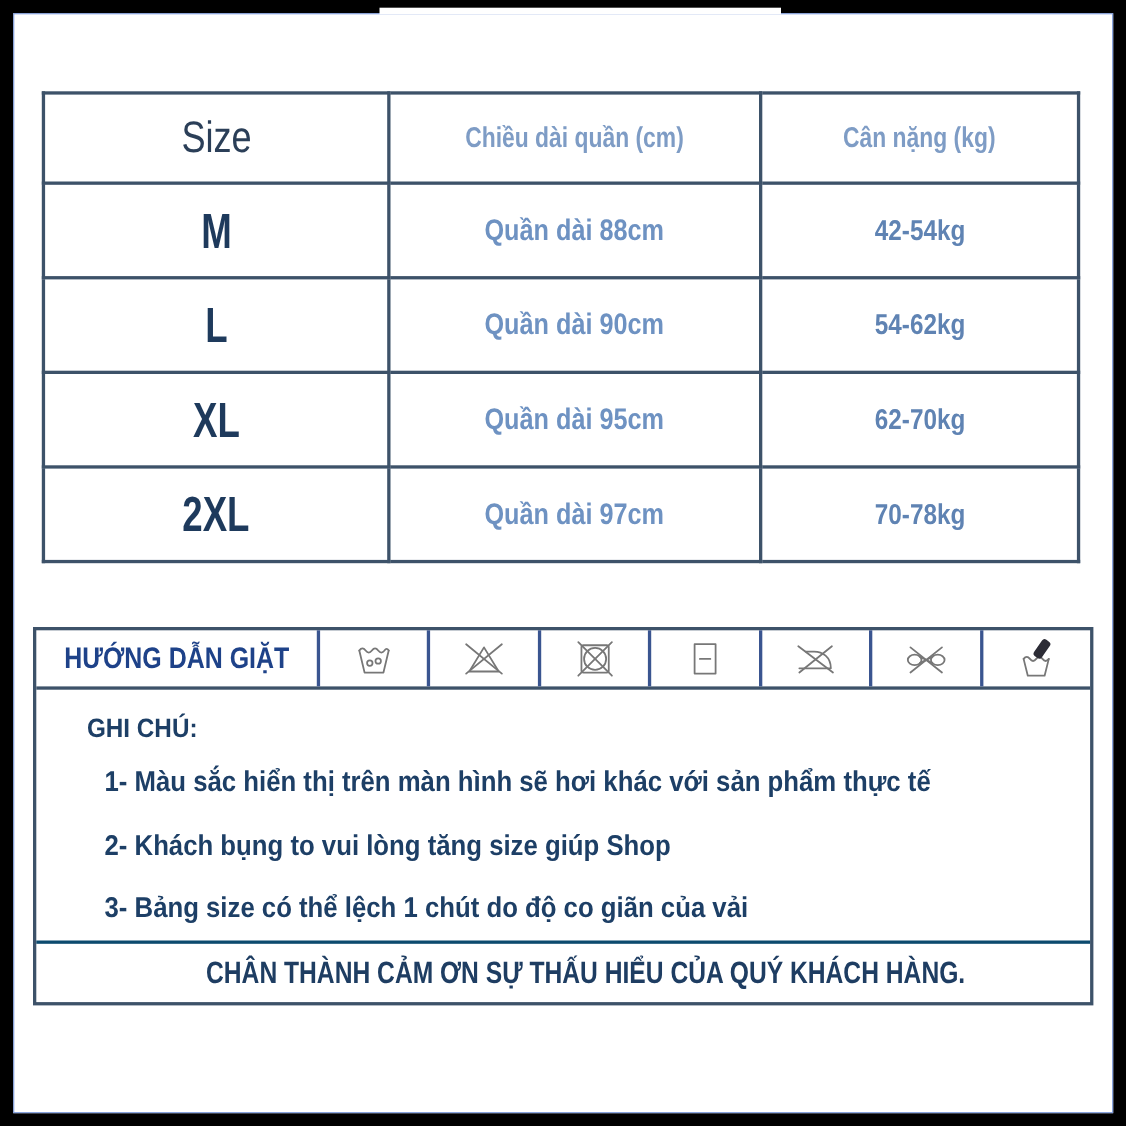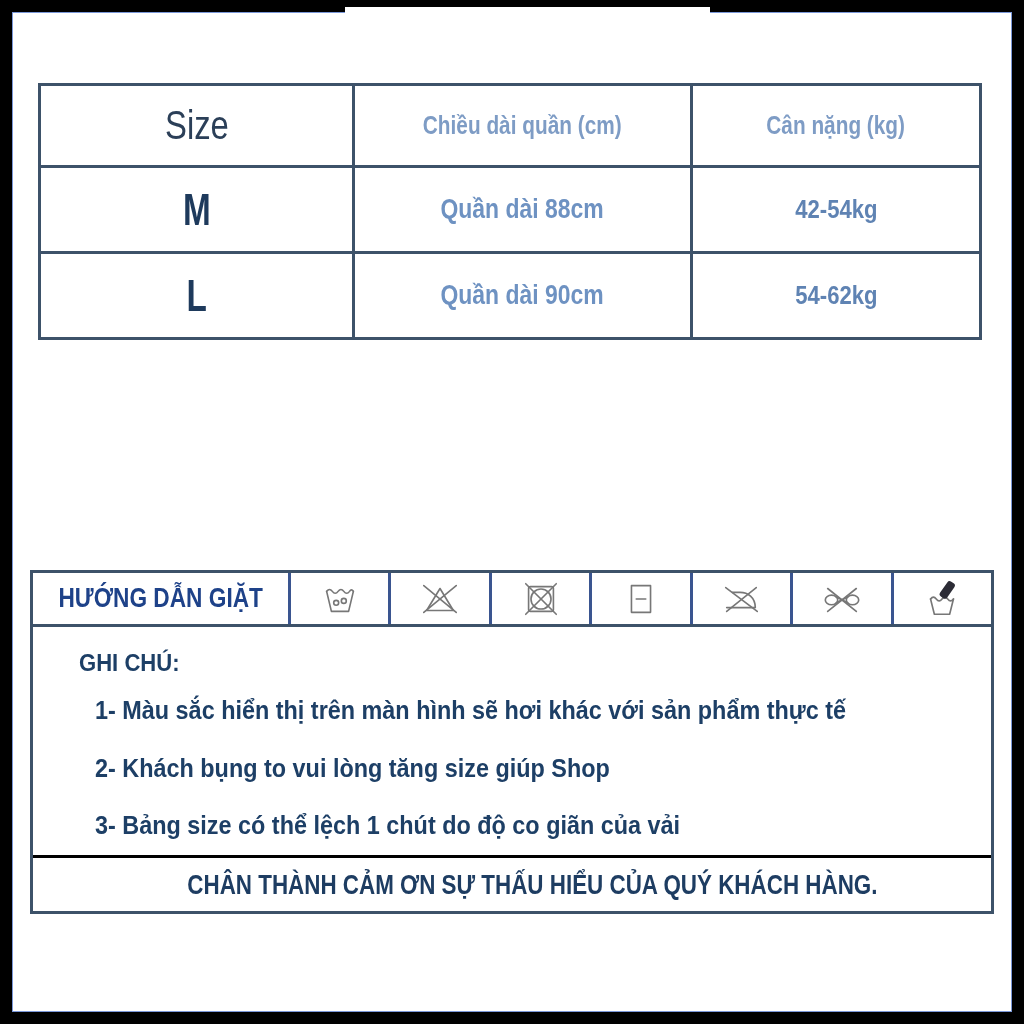--- a/index.html
+++ b/index.html
@@ -59,21 +59,21 @@
   }
   .note{
     position:absolute;left:62px;font-size:26px;font-weight:bold;color:#1d3f66;
     transform:scaleX(0.90);transform-origin:left center;white-space:nowrap;
   }
   .note.n1{top:122px;}
   .note.n2{top:180px;}
   .note.n3{top:237px;}
   .thanks-bar{
     position:absolute;left:0;right:0;bottom:0;height:53px;
-    border-top:3px solid #000000;display:flex;align-items:center;justify-content:center;padding-left:40px;
+    border-top:3px solid #0c4a6e;display:flex;align-items:center;justify-content:center;padding-left:40px;
   }
   .thanks-text{font-size:28px;font-weight:bold;color:#1e3d62;transform:scaleX(0.80);white-space:nowrap;}
 </style>
 </head>
 <body>
 
 <div class="canvas">
   <div class="content"></div>
   <div class="notch"></div>
 
@@ -91,20 +91,30 @@
     </tr>
     <tr class="row">
       <td><span class="cond size-v">M</span></td>
       <td><span class="cond cell-len">Quần dài 88cm</span></td>
       <td><span class="cond cell-wgt">42-54kg</span></td>
     </tr>
     <tr class="row">
       <td><span class="cond size-v">L</span></td>
       <td><span class="cond cell-len">Quần dài 90cm</span></td>
       <td><span class="cond cell-wgt">54-62kg</span></td>
+    </tr>
+    <tr class="row">
+      <td><span class="cond size-v">XL</span></td>
+      <td><span class="cond cell-len">Quần dài 95cm</span></td>
+      <td><span class="cond cell-wgt">62-70kg</span></td>
+    </tr>
+    <tr class="row">
+      <td><span class="cond size-v">2XL</span></td>
+      <td><span class="cond cell-len">Quần dài 97cm</span></td>
+      <td><span class="cond cell-wgt">70-78kg</span></td>
     </tr>
   </tbody>
     </table>
 
   <div class="care-box">
     <div class="care-strip">
       <div class="cell">
         <span class="care-title">HƯỚNG DẪN GIẶT</span>
       </div>
       <div class="cell">

